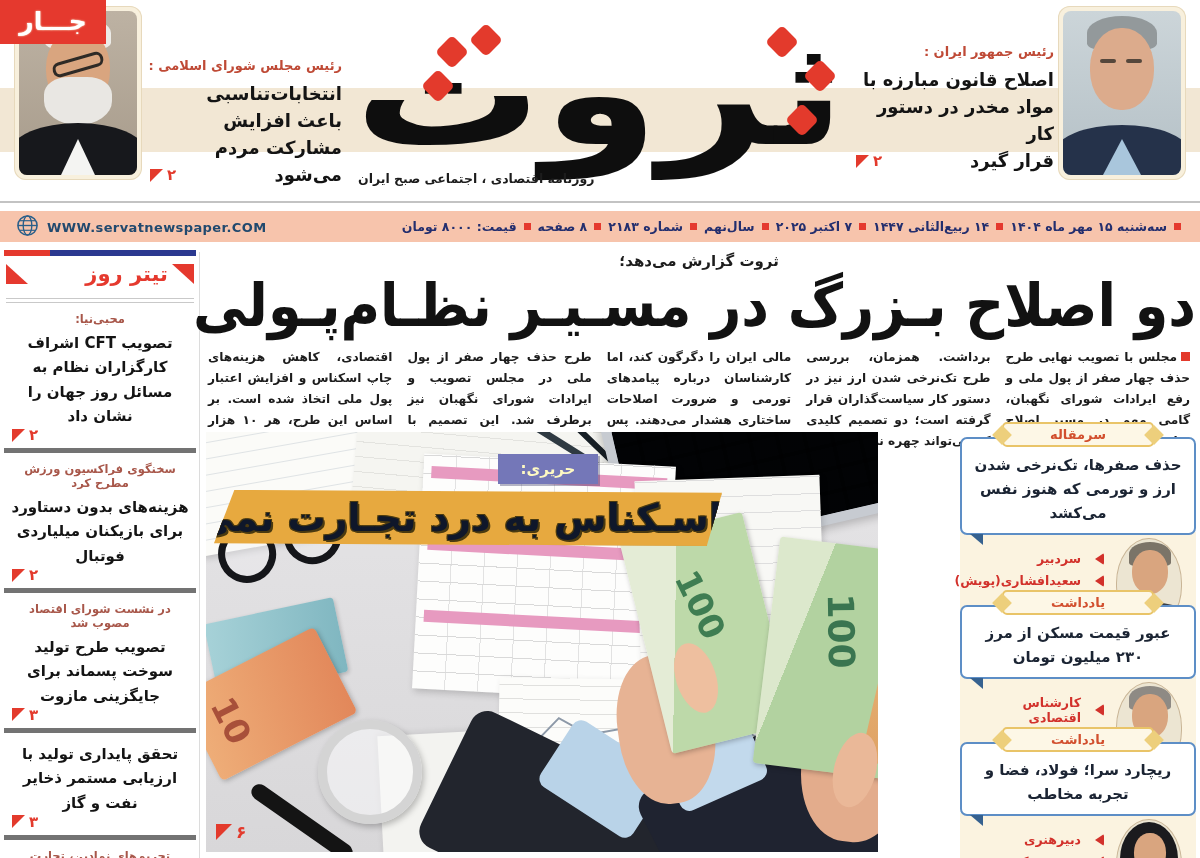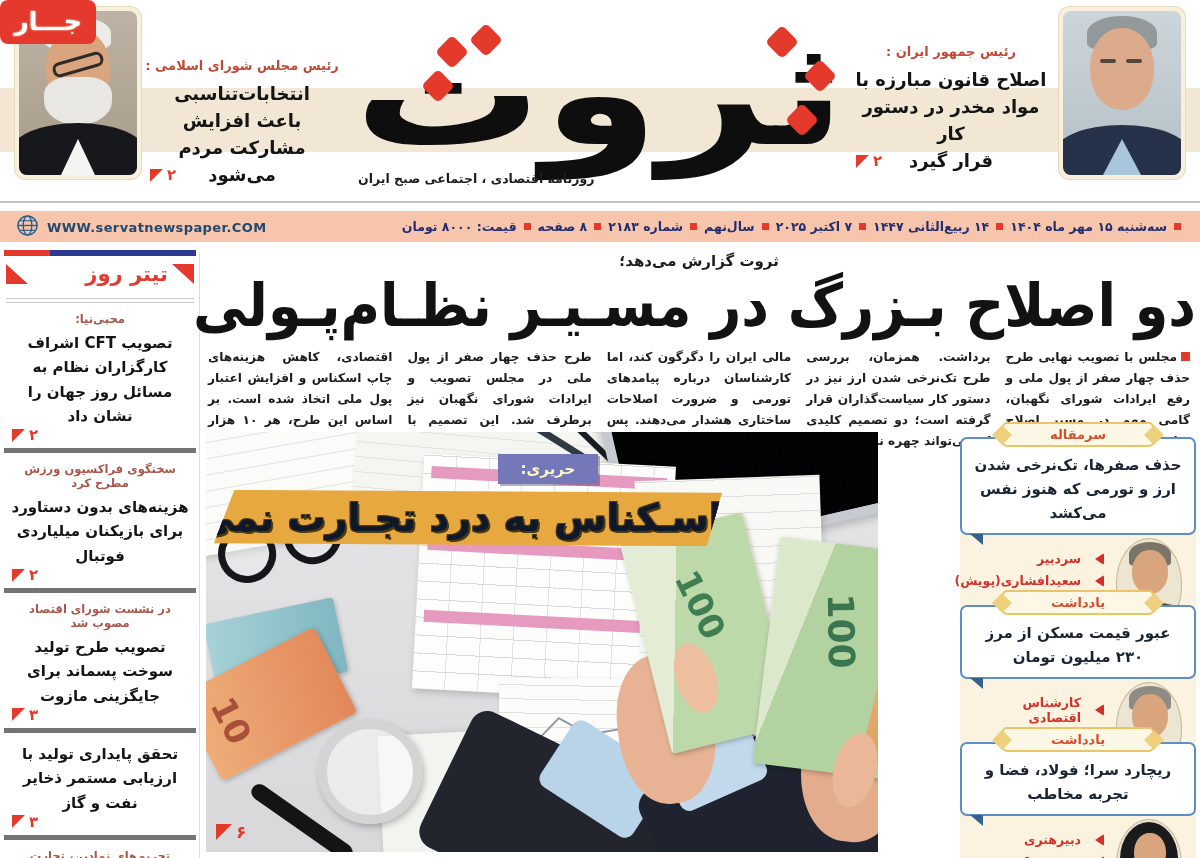--- a/index.html
+++ b/index.html
@@ -2,44 +2,44 @@
 <html lang="fa" dir="rtl"><head>
 <meta charset="utf-8">
 <style>
   html,body{margin:0;padding:0;background:#fff;}
   *{box-sizing:border-box;}
   .page{position:relative;width:1200px;height:858px;background:#fff;overflow:hidden;
         font-family:"DejaVu Sans",sans-serif;direction:rtl;}
 
   
   .cream-band{position:absolute;left:0;right:0;top:88px;height:64px;background:#f2e7d4;z-index:0;}
-  .ribbon{position:absolute;left:0;top:0;width:96px;height:44px;background:#e5392e;z-index:6;
+  .ribbon{position:absolute;left:0;top:0;width:106px;height:44px;background:#e5392e;z-index:6;
           color:#fff;font-weight:bold;font-size:25px;text-align:center;line-height:44px;
-          text-shadow:0 0 2px #ffd;border-radius:8px;}
+          text-shadow:0 0 2px #ffd;}
   .photo-card{position:absolute;top:6px;width:128px;height:174px;background:#f8f0dd;border-radius:12px;
               padding:5px;z-index:2;box-shadow:0 0 0 1px #e7d9bc inset;}
   .photo-card.pl{left:14px;}
   .photo-card.pr{right:14px;}
   .avatar{position:relative;width:100%;height:100%;overflow:hidden;border-radius:8px;}
   .av-g{background:linear-gradient(180deg,#bdb2a3,#a79b8b);}
   .av-p{background:linear-gradient(180deg,#ccd5d9,#b4c0c6);}
   .av-g .hair{position:absolute;top:6px;left:26px;width:66px;height:32px;background:#ecebe7;border-radius:50% 50% 20% 20%;}
   .av-g .face{position:absolute;top:18px;left:27px;width:64px;height:80px;background:#d9a57f;border-radius:48%;}
   .av-g .glasses{position:absolute;top:46px;left:33px;width:52px;height:15px;border:3px solid #2e2a26;border-radius:7px;}
   .av-g .beard{position:absolute;top:66px;left:25px;width:68px;height:48px;background:#e9e7e3;border-radius:40% 40% 55% 55%;}
   .av-g .suit{position:absolute;bottom:-4px;left:-8px;right:-8px;height:56px;background:#17181c;border-radius:50% 50% 0 0;}
   .av-g .shirt{position:absolute;bottom:0;left:42px;width:34px;height:36px;background:#f4f4f2;clip-path:polygon(50% 0,100% 100%,0 100%);}
   .av-p .hair{position:absolute;top:5px;left:24px;width:70px;height:34px;background:#93999b;border-radius:50% 50% 20% 20%;}
   .av-p .face{position:absolute;top:17px;left:27px;width:64px;height:82px;background:#dcab8c;border-radius:48%;}
   .av-p .brow{position:absolute;top:48px;left:37px;width:16px;height:4px;background:#55473c;border-radius:2px;}
   .av-p .brow.b2{left:63px;}
   .av-p .suit{position:absolute;bottom:-4px;left:-8px;right:-8px;height:54px;background:#25324a;border-radius:50% 50% 0 0;}
   .av-p .shirt{position:absolute;bottom:0;left:40px;width:38px;height:36px;background:#a9c6dc;clip-path:polygon(50% 0,100% 100%,0 100%);}
 
-  .top-story{position:absolute;z-index:3;text-align:center;}
+  .top-story{position:absolute;z-index:3;}
   .ts-left{left:142px;top:58px;width:200px;}
   .ts-right{right:146px;top:44px;width:206px;}
   .ts-kicker{color:#bf4a36;font-size:13px;font-weight:bold;margin-bottom:7px;}
   .ts-line{font-size:18px;font-weight:bold;color:#141414;line-height:1.5;}
   .ts-mark{position:absolute;left:0;bottom:-22px;}
 
   .masthead{position:absolute;left:340px;width:520px;top:0;height:202px;z-index:1;text-align:center;}
   .logo{font-size:142px;line-height:185px;font-weight:bold;color:#0e0e0e;transform:scale(1.32,1.04);transform-origin:center 55%;}
   .diamond{position:absolute;width:24px;height:24px;background:#e33a2c;border-radius:5px;transform:rotate(45deg);z-index:2;}
   .tagline{position:absolute;left:18px;bottom:16px;font-size:12.5px;color:#1c1c1c;font-weight:bold;}

